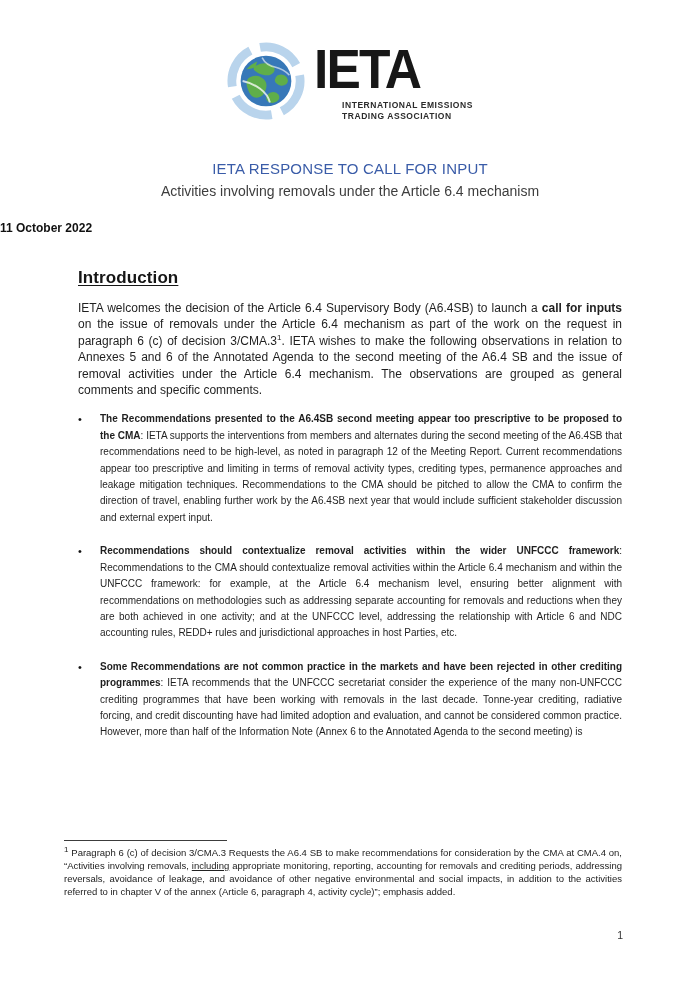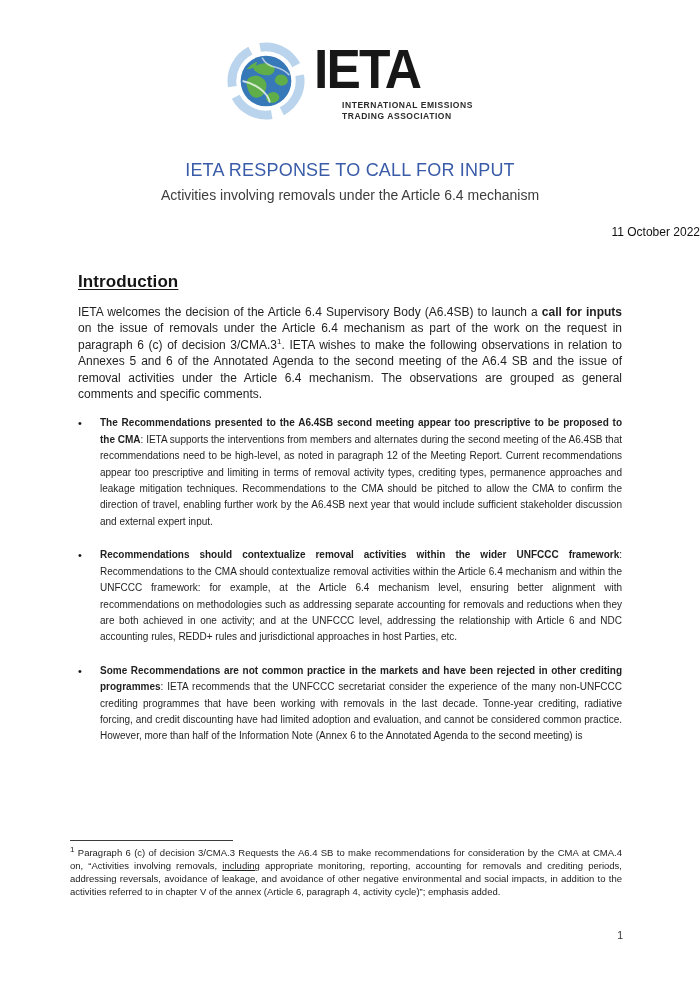--- a/index.html
+++ b/index.html
@@ -27,26 +27,26 @@
   }
   .logo-tagline {
     margin-top: 8px;
     font-size: 8.5px; font-weight: bold; letter-spacing: 0.55px;
     color: #2b2b2b; line-height: 1.3; margin-left: 28px;
   }
 
   
   .title-block { margin-top: 38px; text-align: center; }
   .doc-title {
-    font-size: 18px; font-weight: normal; color: #3a5ca8; letter-spacing: 0.2px;
+    font-size: 15px; font-weight: normal; color: #3a5ca8; letter-spacing: 0.2px;
   }
   .doc-subtitle {
     margin-top: 6px; font-size: 14px; font-weight: normal; color: #3d3d3d;
   }
-  .doc-date { margin-top: 22px; text-align: right; font-size: 12px; font-weight: normal; color: #111; }
+  .doc-date { margin-top: 22px; text-align: left; font-size: 12px; font-weight: bold; color: #111; }
 
   
   .content { margin: 0 78px; }
   .section-heading {
     margin-top: 33px;
     font-size: 17px; font-weight: bold; color: #151515;
     text-decoration: underline; text-underline-offset: 2px;
     letter-spacing: 0.1px;
   }
   .body-para {
@@ -56,21 +56,21 @@
   .body-para sup, .footnote-text sup { font-size: 8px; line-height: 0; }
   .b { font-weight: bold; }
   .u { text-decoration: underline; }
 
   .bullet-list { margin-top: 13px; }
   .bullet-item { display: flex; margin-bottom: 17px; }
   .bullet-marker { flex: 0 0 22px; font-size: 11px; line-height: 16.4px; color: #111; }
   .bullet-body { flex: 1; font-size: 10px; line-height: 16.4px; text-align: justify; color: #1f1f1f; }
 
   
-  .footnote-area { position: absolute; left: 70px; right: 78px; top: 840px; }
+  .footnote-area { position: absolute; left: 64px; right: 78px; top: 840px; }
   .footnote-rule { width: 163px; height: 1px; background: #3c3c3c; margin-bottom: 5px; }
   .footnote-text {
     font-size: 9.5px; line-height: 13px; text-align: justify; color: #222;
   }
 
   .page-number {
     position: absolute; top: 929px; right: 77px;
     font-size: 10.5px; color: #333;
   }
 </style>

